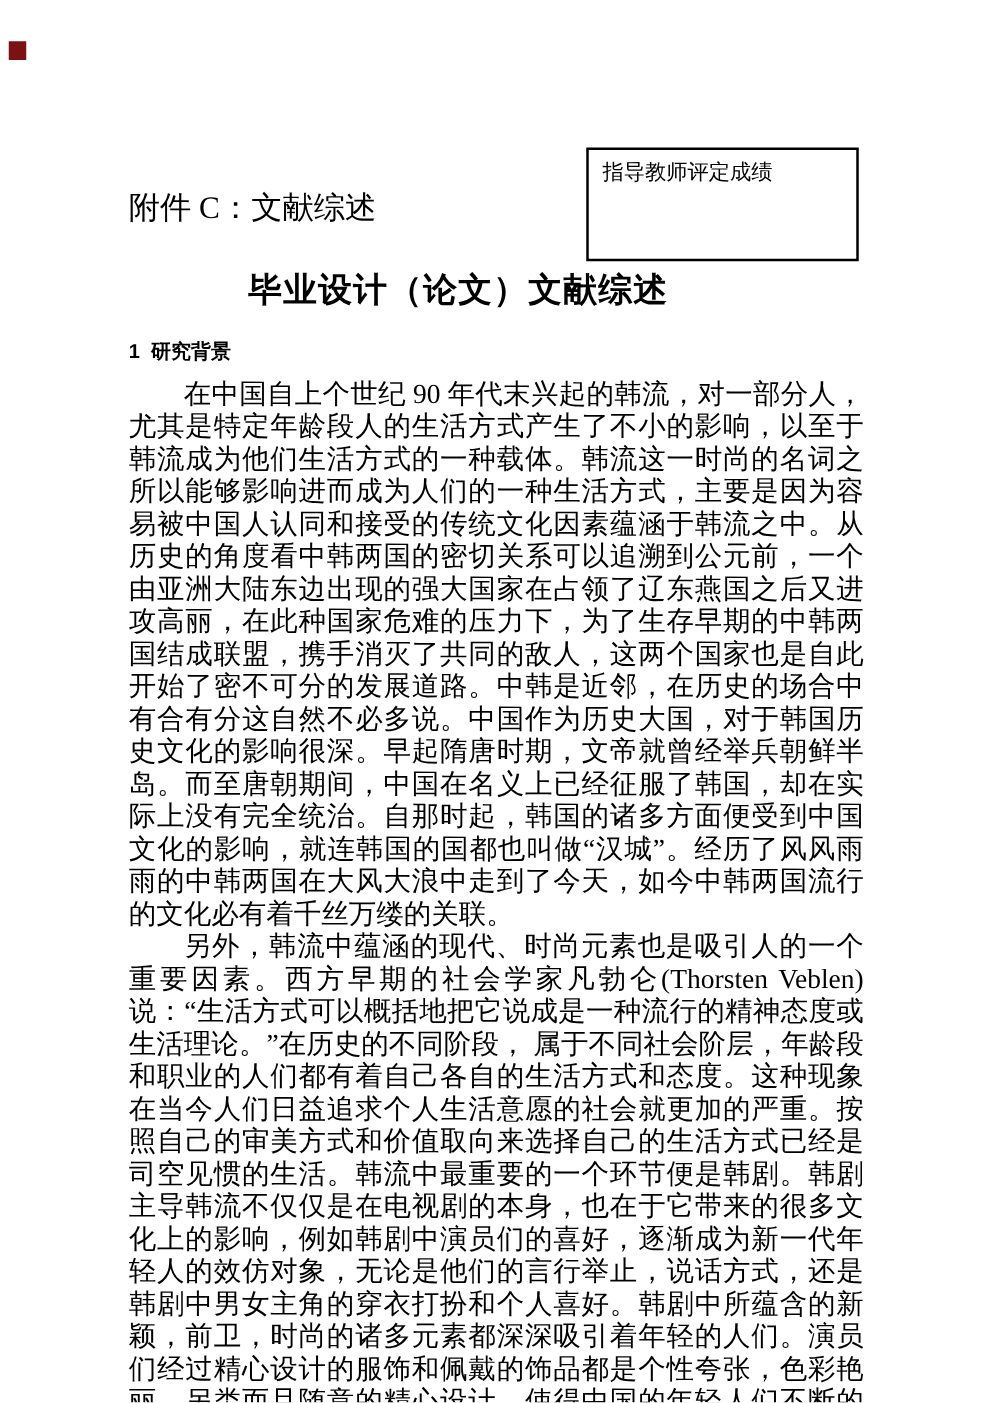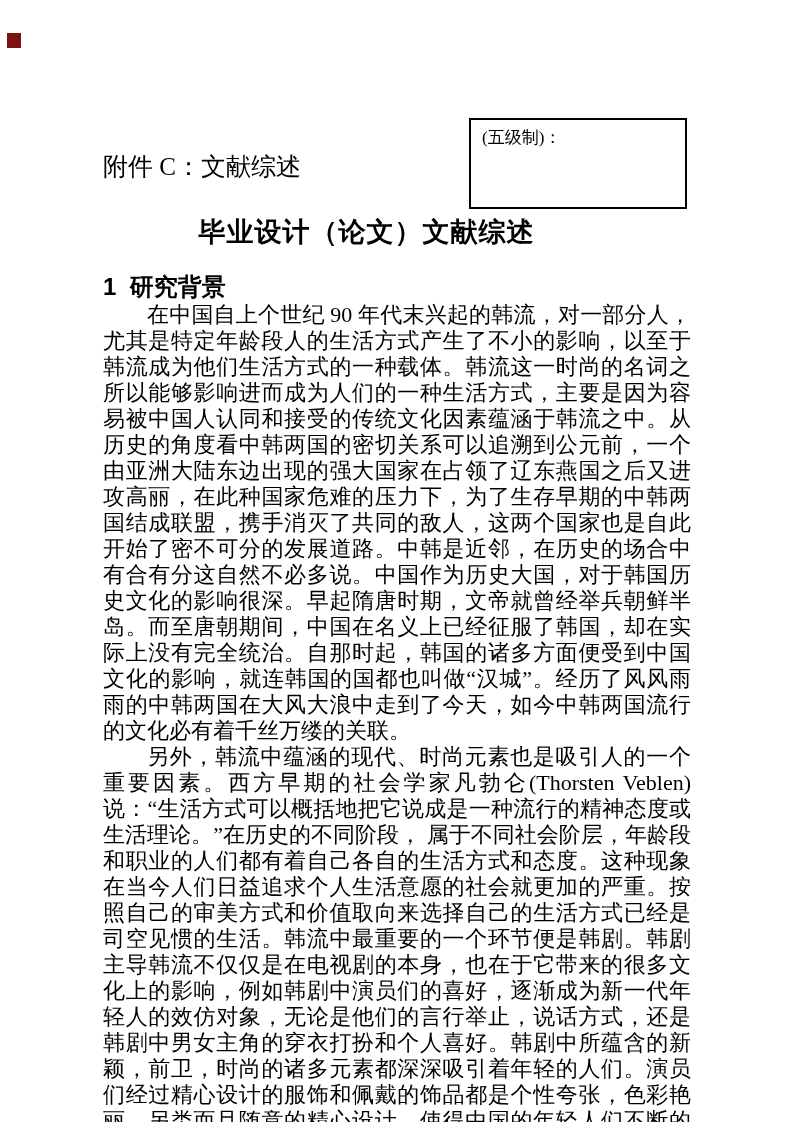--- a/index.html
+++ b/index.html
@@ -54,21 +54,21 @@
     font-size: 27px;
     letter-spacing: 1px;
   }
   .section-heading {
     position: absolute;
     left: 103px;
     top: 271px;
     margin: 0;
     font-family: "Liberation Sans", "DejaVu Sans", sans-serif;
     font-weight: bold;
-    font-size: 24px;
+    font-size: 16px;
     white-space: pre;
   }
   .body-text {
     position: absolute;
     left: 103px;
     top: 302px;
     width: 588px;
     font-size: 22px;
     line-height: 26px;
     text-align: justify;
@@ -81,21 +81,21 @@
 </head>
 <body>
 
 <div class="page">
 
   <div class="marker" style="background: rgb(123, 17, 19);"></div>
 
   <div class="attachment">附件 C：文献综述</div>
 
   <div class="grade-box">
-    <div>(五级制)：</div>
+    <div>指导教师评定成绩</div>
   </div>
 
   <h1 class="doc-title">毕业设计（论文）文献综述</h1>
 
   <h2 class="section-heading">1  研究背景</h2>
 
   <div class="body-text">
     <p>在中国自上个世纪 90 年代末兴起的韩流，对一部分人，尤其是特定年龄段人的生活方式产生了不小的影响，以至于韩流成为他们生活方式的一种载体。韩流这一时尚的名词之所以能够影响进而成为人们的一种生活方式，主要是因为容易被中国人认同和接受的传统文化因素蕴涵于韩流之中。从历史的角度看中韩两国的密切关系可以追溯到公元前，一个由亚洲大陆东边出现的强大国家在占领了辽东燕国之后又进攻高丽，在此种国家危难的压力下，为了生存早期的中韩两国结成联盟，携手消灭了共同的敌人，这两个国家也是自此开始了密不可分的发展道路。中韩是近邻，在历史的场合中有合有分这自然不必多说。中国作为历史大国，对于韩国历史文化的影响很深。早起隋唐时期，文帝就曾经举兵朝鲜半岛。而至唐朝期间，中国在名义上已经征服了韩国，却在实际上没有完全统治。自那时起，韩国的诸多方面便受到中国文化的影响，就连韩国的国都也叫做“汉城”。经历了风风雨雨的中韩两国在大风大浪中走到了今天，如今中韩两国流行的文化必有着千丝万缕的关联。</p>
     <p>另外，韩流中蕴涵的现代、时尚元素也是吸引人的一个重要因素。西方早期的社会学家凡勃仑(Thorsten Veblen)说：“生活方式可以概括地把它说成是一种流行的精神态度或生活理论。”在历史的不同阶段， 属于不同社会阶层，年龄段和职业的人们都有着自己各自的生活方式和态度。这种现象在当今人们日益追求个人生活意愿的社会就更加的严重。按照自己的审美方式和价值取向来选择自己的生活方式已经是司空见惯的生活。韩流中最重要的一个环节便是韩剧。韩剧主导韩流不仅仅是在电视剧的本身，也在于它带来的很多文化上的影响，例如韩剧中演员们的喜好，逐渐成为新一代年轻人的效仿对象，无论是他们的言行举止，说话方式，还是韩剧中男女主角的穿衣打扮和个人喜好。韩剧中所蕴含的新颖，前卫，时尚的诸多元素都深深吸引着年轻的人们。演员们经过精心设计的服饰和佩戴的饰品都是个性夸张，色彩艳丽，另类而且随意的精心设计。使得中国的年轻人们不断的去模仿和追逐。电视剧中的歌舞以及主角们乐于哼唱的歌曲也都成为年轻人们争相下载的对象。歌舞中充满时尚而又动感的节奏无不吸引着当代的年轻人们的追逐。</p>
   </div>

